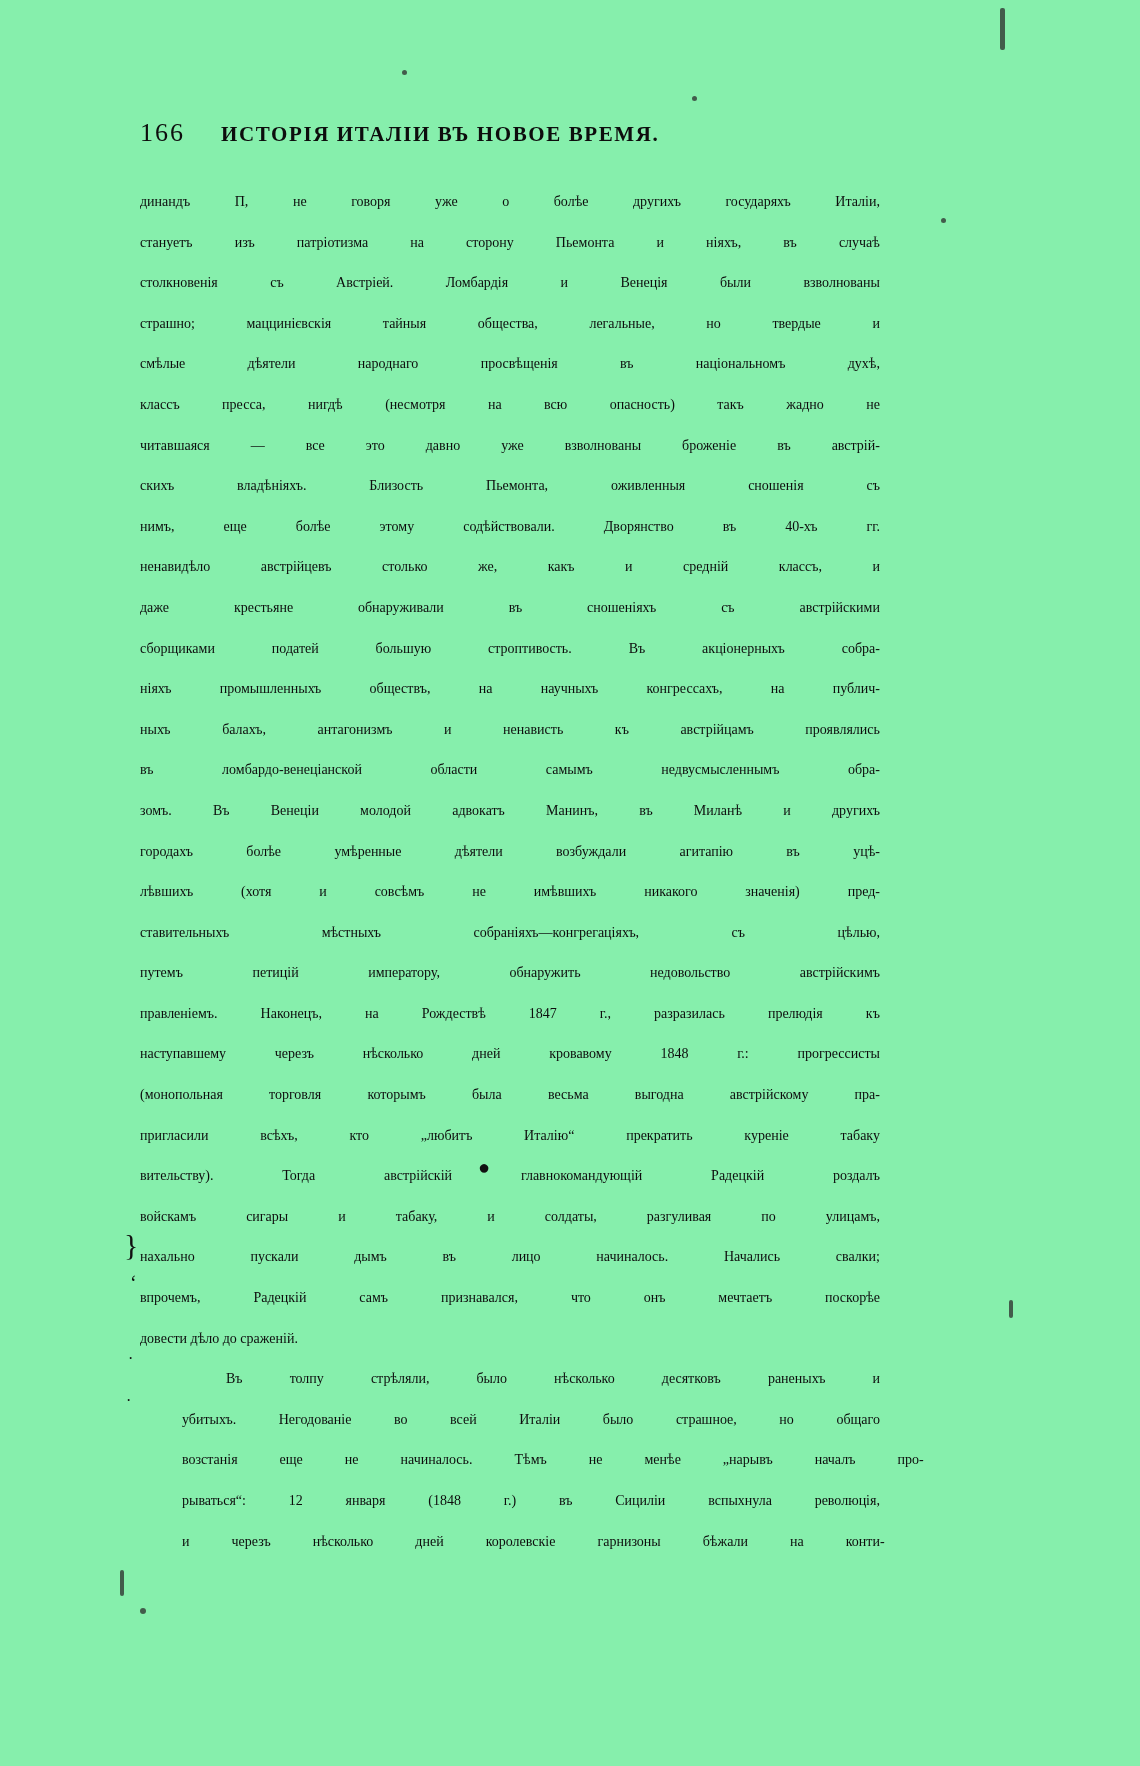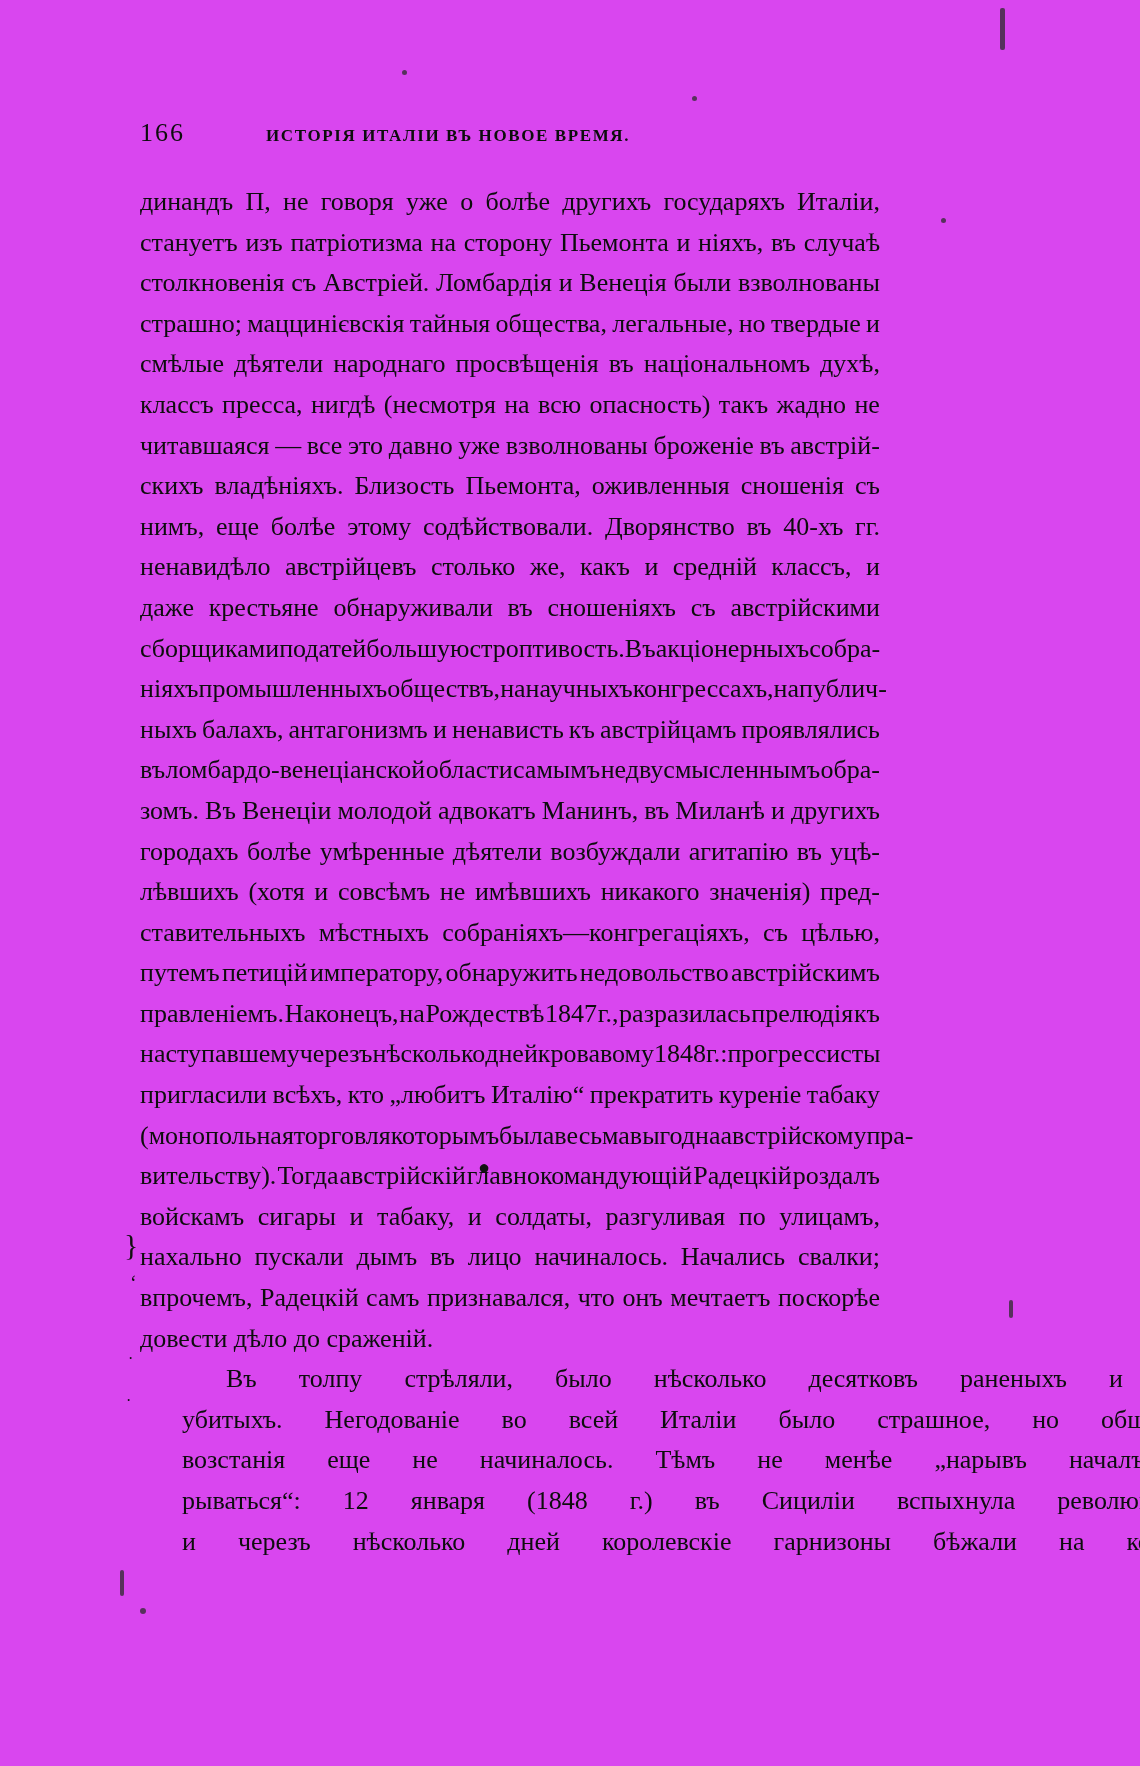--- a/index.html
+++ b/index.html
@@ -14,21 +14,21 @@
     font-family: "Liberation Serif", serif;
     color: #0d0d0d;
     overflow: hidden;
   }
   .page {
     position: absolute;
     top: 0;
     left: 0;
     width: 1140px;
     height: 1766px;
-    background: #d946ef;
+    background: #86efac;
   }
   
   .edge-mark {
     position: absolute;
     background: #2b2b2b;
     opacity: .75;
   }
   .m1 { left: 1000px; top: 8px;  width: 5px;  height: 42px; border-radius: 2px; }
   .m2 { left: 402px;  top: 70px; width: 5px;  height: 5px;  border-radius: 50%; }
   .m3 { left: 692px;  top: 96px; width: 5px;  height: 5px;  border-radius: 50%; }
@@ -44,22 +44,22 @@
     width: 740px;
     display: flex;
     align-items: baseline;
   }
   .folio {
     font-size: 26px;
     letter-spacing: 2px;
     font-family: "Liberation Serif", serif;
   }
   .running-title {
-    margin-left: 81px;
-    font-size: 17px;
+    margin-left: 36px;
+    font-size: 21px;
     letter-spacing: 1.6px;
     font-weight: 700;
     white-space: nowrap;
   }
 
   .body-text {
     position: absolute;
     left: 140px;
     top: 182px;
     width: 740px;
@@ -69,21 +69,21 @@
     font-size: 21.5px;
     line-height: 40.5px;
     text-align: justify;
     text-justify: inter-word;
   }
   .para.indent { text-indent: 42px; }
   .line {
     display: flex;
     justify-content: space-between;
     white-space: nowrap;
-    font-size: 26px;
+    font-size: 14px;
     line-height: 40.6px;
   }
   .line.last { justify-content: flex-start; }
   .line span.w { display: inline-block; }
   .line.ind { padding-left: 44px; }
 
   .marginal {
     position: absolute;
     font-size: 20px;
     color: #111;
@@ -331,38 +331,38 @@
           <span class="w">наступавшему</span>
           <span class="w">черезъ</span>
           <span class="w">нѣсколько</span>
           <span class="w">дней</span>
           <span class="w">кровавому</span>
           <span class="w">1848</span>
           <span class="w">г.:</span>
           <span class="w">прогрессисты</span>
         </div>
         <div class="line">
+          <span class="w">(монопольная</span>
+          <span class="w">торговля</span>
+          <span class="w">которымъ</span>
+          <span class="w">была</span>
+          <span class="w">весьма</span>
+          <span class="w">выгодна</span>
+          <span class="w">австрійскому</span>
+          <span class="w">пра-</span>
+        </div>
+        <div class="line">
           <span class="w">пригласили</span>
           <span class="w">всѣхъ,</span>
           <span class="w">кто</span>
           <span class="w">„любитъ</span>
           <span class="w">Италію“</span>
           <span class="w">прекратить</span>
           <span class="w">куреніе</span>
           <span class="w">табаку</span>
-        </div>
-        <div class="line">
-          <span class="w">(монопольная</span>
-          <span class="w">торговля</span>
-          <span class="w">которымъ</span>
-          <span class="w">была</span>
-          <span class="w">весьма</span>
-          <span class="w">выгодна</span>
-          <span class="w">австрійскому</span>
-          <span class="w">пра-</span>
         </div>
         <div class="line">
           <span class="w">вительству).</span>
           <span class="w">Тогда</span>
           <span class="w">австрійскій</span>
           <span class="w">главнокомандующій</span>
           <span class="w">Радецкій</span>
           <span class="w">роздалъ</span>
         </div>
         <div class="line">

